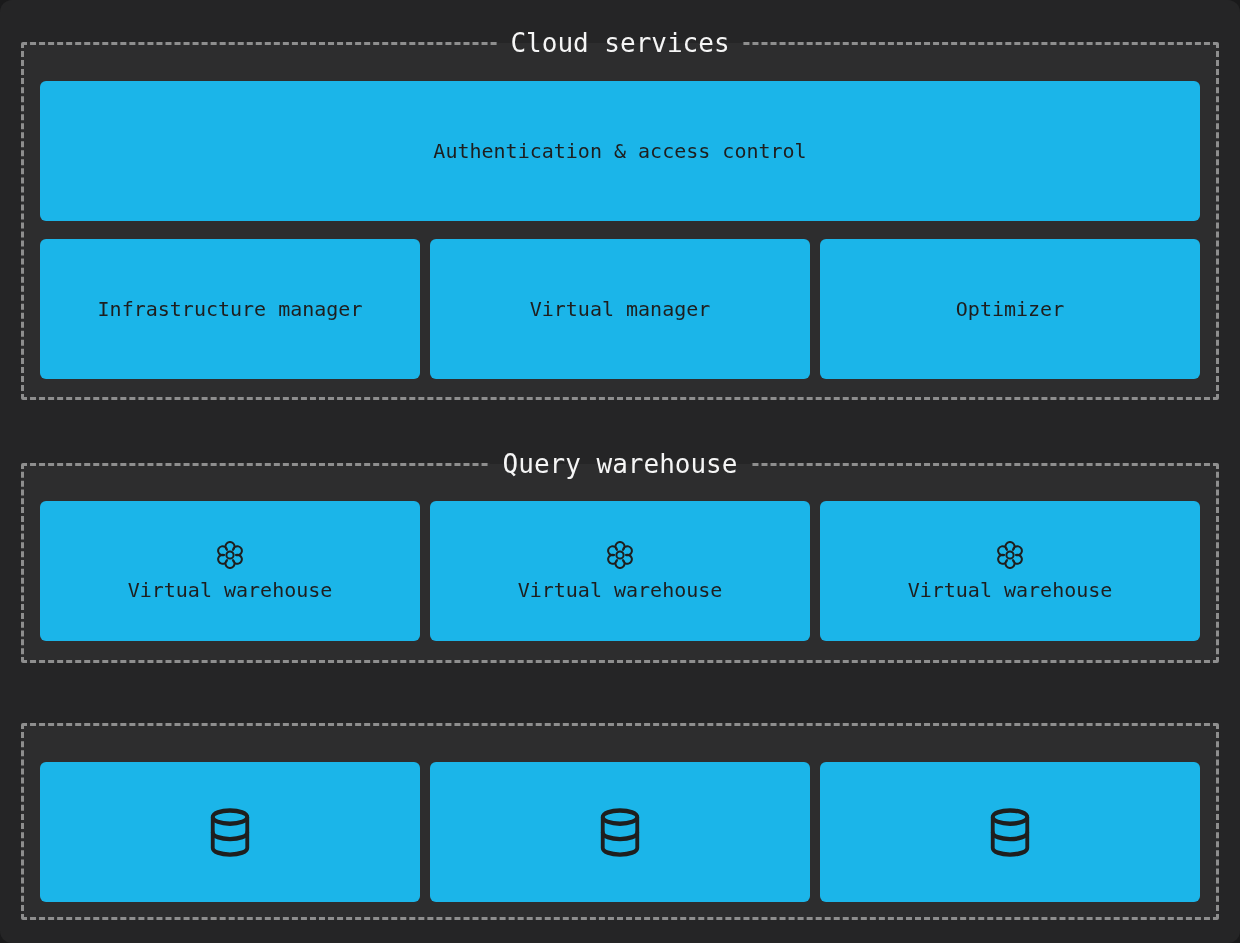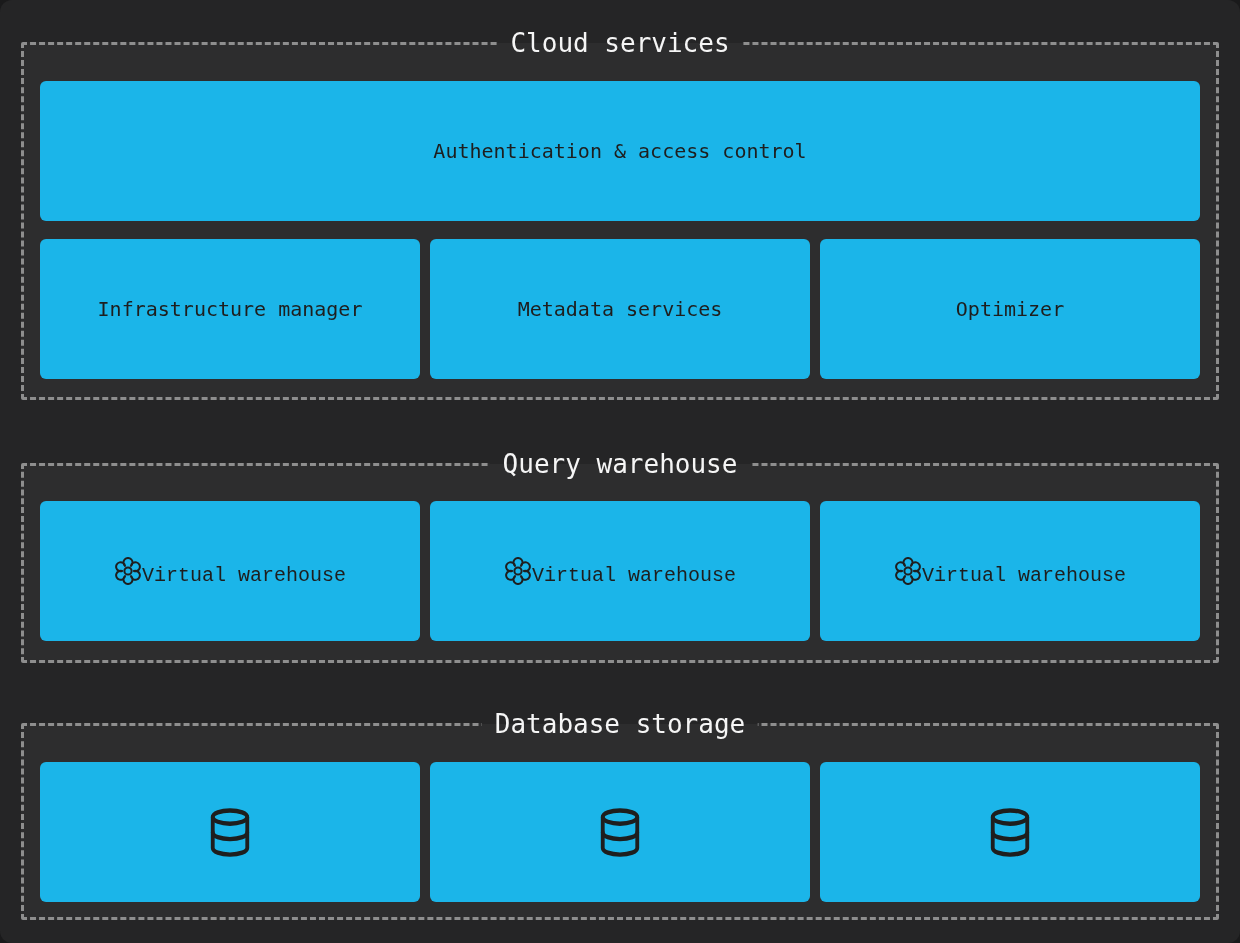--- a/index.html
+++ b/index.html
@@ -58,22 +58,21 @@
     text-align: center;
   }
   .auth-box { width: 100%; margin-bottom: 18px; }
   .row {
     display: flex;
     gap: 10px;
     width: 100%;
   }
   .row .box { flex: 1; }
   .stack {
-    flex-direction: row;
-    font-family: Liberation Mono, monospace;
+    flex-direction: column;
   }
   .stack .icon { line-height: 0; }
   .stack .box-label { margin-top: 9px; }
   svg { display: block; }
 </style>
 </head>
 <body>
 
 <div class="frame">
 
@@ -82,21 +81,21 @@
 
     <div class="box auth-box">
       <span>Authentication &amp; access control</span>
     </div>
 
     <div class="row">
       <div class="box">
         <span>Infrastructure manager</span>
       </div>
       <div class="box">
-        <span>Metadata services</span>
+        <span>Virtual manager</span>
       </div>
       <div class="box">
         <span>Optimizer</span>
       </div>
     </div>
   </div>
 
   <div class="section" id="section-query">
     <div class="section-title">Query warehouse</div>
 
@@ -129,21 +128,20 @@
             <circle cx="14" cy="14" r="3.6"></circle>
           </svg>
         </span>
         <span class="box-label">Virtual warehouse</span>
       </div>
 
     </div>
   </div>
 
   <div class="section" id="section-storage">
-    <div class="section-title">Database storage</div>
 
     <div class="row">
 
       <div class="box">
         <span class="icon">
           <svg width="46" height="53" viewBox="0 0 24 24" preserveAspectRatio="none" fill="none" stroke="#1e1e1e" stroke-width="2" stroke-linecap="round" stroke-linejoin="round">
             <ellipse cx="12" cy="5" rx="9" ry="3"></ellipse>
             <path d="M21 12c0 1.66-4 3-9 3s-9-1.34-9-3"></path>
             <path d="M3 5v14c0 1.66 4 3 9 3s9-1.34 9-3V5"></path>
           </svg>

